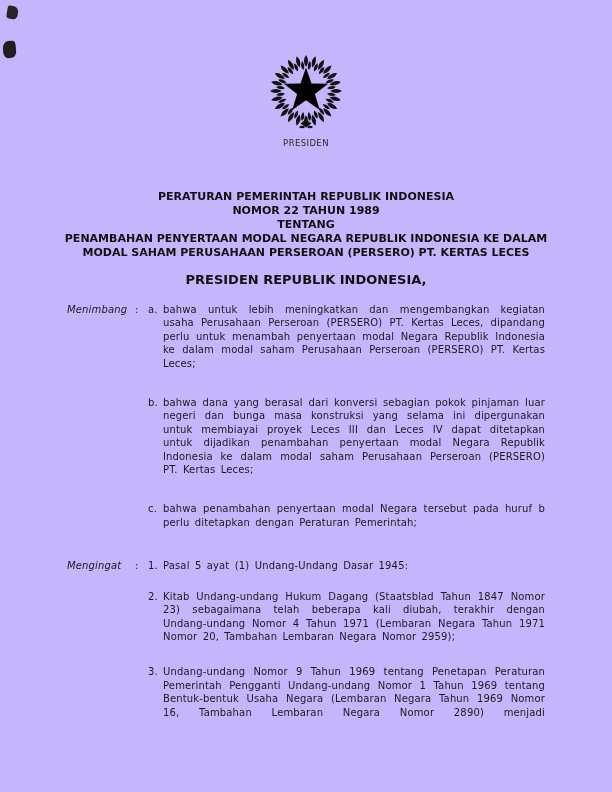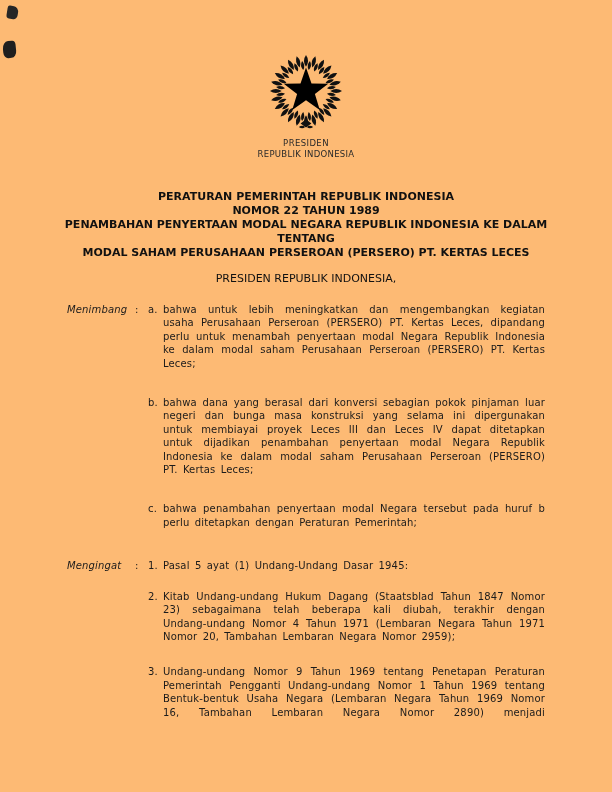--- a/index.html
+++ b/index.html
@@ -1,37 +1,37 @@
 <!DOCTYPE html>
 <html><head>
 <meta charset="utf-8">
 <style>
   html,body{margin:0;padding:0;background:#ffffff;}
-  .page{position:relative;width:612px;height:792px;background:#fdba74;overflow:hidden;
+  .page{position:relative;width:612px;height:792px;background:#c4b5fd;overflow:hidden;
         font-family:"DejaVu Sans","Liberation Sans",sans-serif;color:#1b1b1b;}
 
   
   .mark1{position:absolute;left:7px;top:6px;width:11px;height:13px;background:#262626;
          border-radius:20% 45% 35% 25%;transform:rotate(9deg);}
   .mark2{position:absolute;left:3px;top:41px;width:13px;height:17px;background:#1f1f1f;
          border-radius:45% 25% 40% 35%;transform:rotate(-6deg);}
 
   
   .emblem-svg{position:absolute;left:259px;top:46px;}
   .org-line1{position:absolute;left:0;top:138px;width:100%;text-align:center;
              font-size:8.5px;line-height:10px;letter-spacing:.4px;color:#2a2a2a;}
   .org-line2{position:absolute;left:0;top:149px;width:100%;text-align:center;
              font-size:8.5px;line-height:10px;letter-spacing:.3px;color:#2a2a2a;}
 
   
   .title-block{position:absolute;left:0;top:190px;width:100%;text-align:center;
                font-weight:bold;font-size:11px;line-height:14px;color:#111;}
   .title-block div{white-space:nowrap;}
   .preamble{position:absolute;left:0;top:272px;width:100%;text-align:center;
-            font-weight:normal;font-size:11px;color:#111;}
+            font-weight:bold;font-size:13px;color:#111;}
 
   
   .body{position:absolute;left:67px;top:303px;width:478px;
         font-size:10px;line-height:13.4px;letter-spacing:.15px;word-spacing:2px;}
   .row{display:grid;grid-template-columns:68px 13px 15px 1fr;align-items:start;}
   .gap26{margin-top:26px;}
   .gap14{margin-top:30px;}
   .gap17{margin-top:17px;}
   .gap22{margin-top:22px;}
   .cell-label{white-space:nowrap;font-style:italic;}
@@ -101,27 +101,26 @@
       <use href="#lf2" transform="rotate(337.5 50 50)"></use>
         <use href="#lf2" transform="rotate(352.5 50 50)"></use>
     </g>
     <polygon fill="#000" points="50,24 56.1,41.6 74.7,42 59.9,53.2 65.3,71 50,60.4 34.7,71 40.1,53.2 25.3,42 43.9,41.6"></polygon>
     <path d="M44,86 L50,81.5 L56,86 L50,90.5 Z" fill="#111"></path>
     <path d="M42,90 Q46,87 49,90 Q46,93 42,90 Z" fill="#111"></path>
     <path d="M58,90 Q54,87 51,90 Q54,93 58,90 Z" fill="#111"></path>
   </svg>
 
   <div class="org-line1">PRESIDEN</div>
-  <div class="org-line2">REPUBLIK INDONESIA</div>
 
   <div class="title-block">
     <div>PERATURAN PEMERINTAH REPUBLIK INDONESIA</div>
     <div>NOMOR 22 TAHUN 1989</div>
+    <div>TENTANG</div>
     <div>PENAMBAHAN PENYERTAAN MODAL NEGARA REPUBLIK INDONESIA KE DALAM</div>
-    <div>TENTANG</div>
     <div>MODAL SAHAM PERUSAHAAN PERSEROAN (PERSERO) PT. KERTAS LECES</div>
   </div>
 
   <div class="preamble">PRESIDEN REPUBLIK INDONESIA,</div>
 
   <div class="body">
 
     <div class="row">
       <div class="cell-label">Menimbang</div>
       <div class="cell-colon">:</div>

